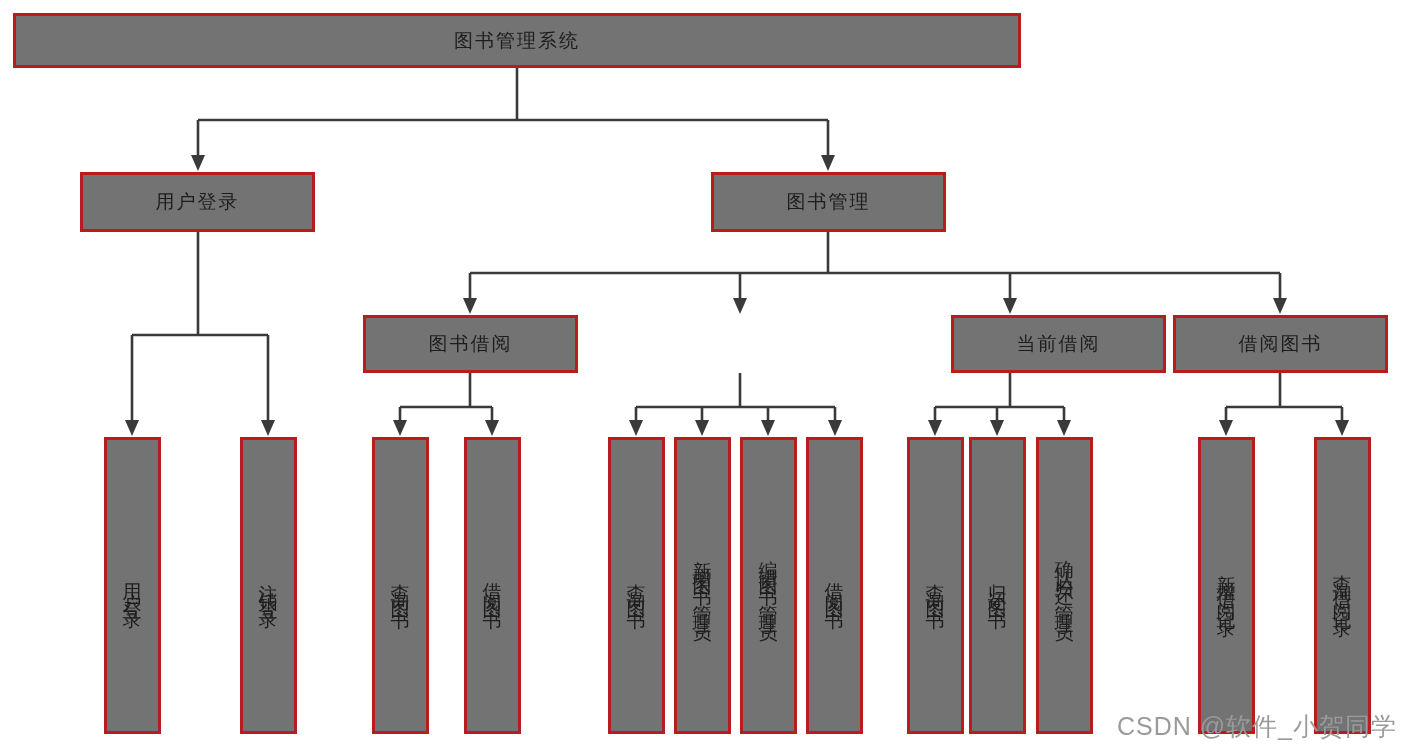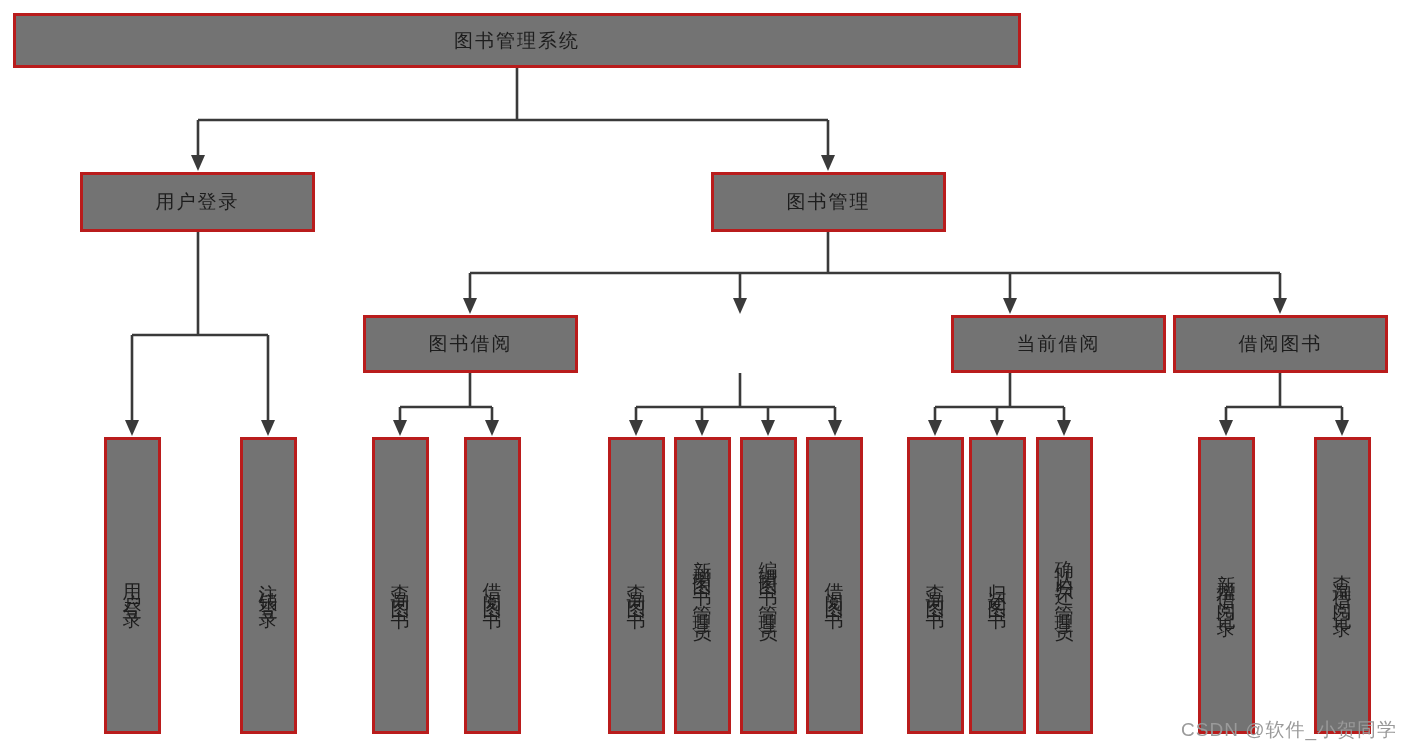--- a/index.html
+++ b/index.html
@@ -31,21 +31,21 @@
     writing-mode:vertical-rl;
     font-size:19px;
     letter-spacing:9px;
     line-height:1;
     color:#1d1d1d;
   }
   .watermark{
     position:absolute;
     right:8px;
     bottom:4px;
-    font-size:19px;
+    font-size:25px;
     color:#9a9a9a;
     letter-spacing:1px;
     z-index:3;
     white-space:nowrap;
   }
 </style>
 </head>
 <body>
 
 <div id="stage">

